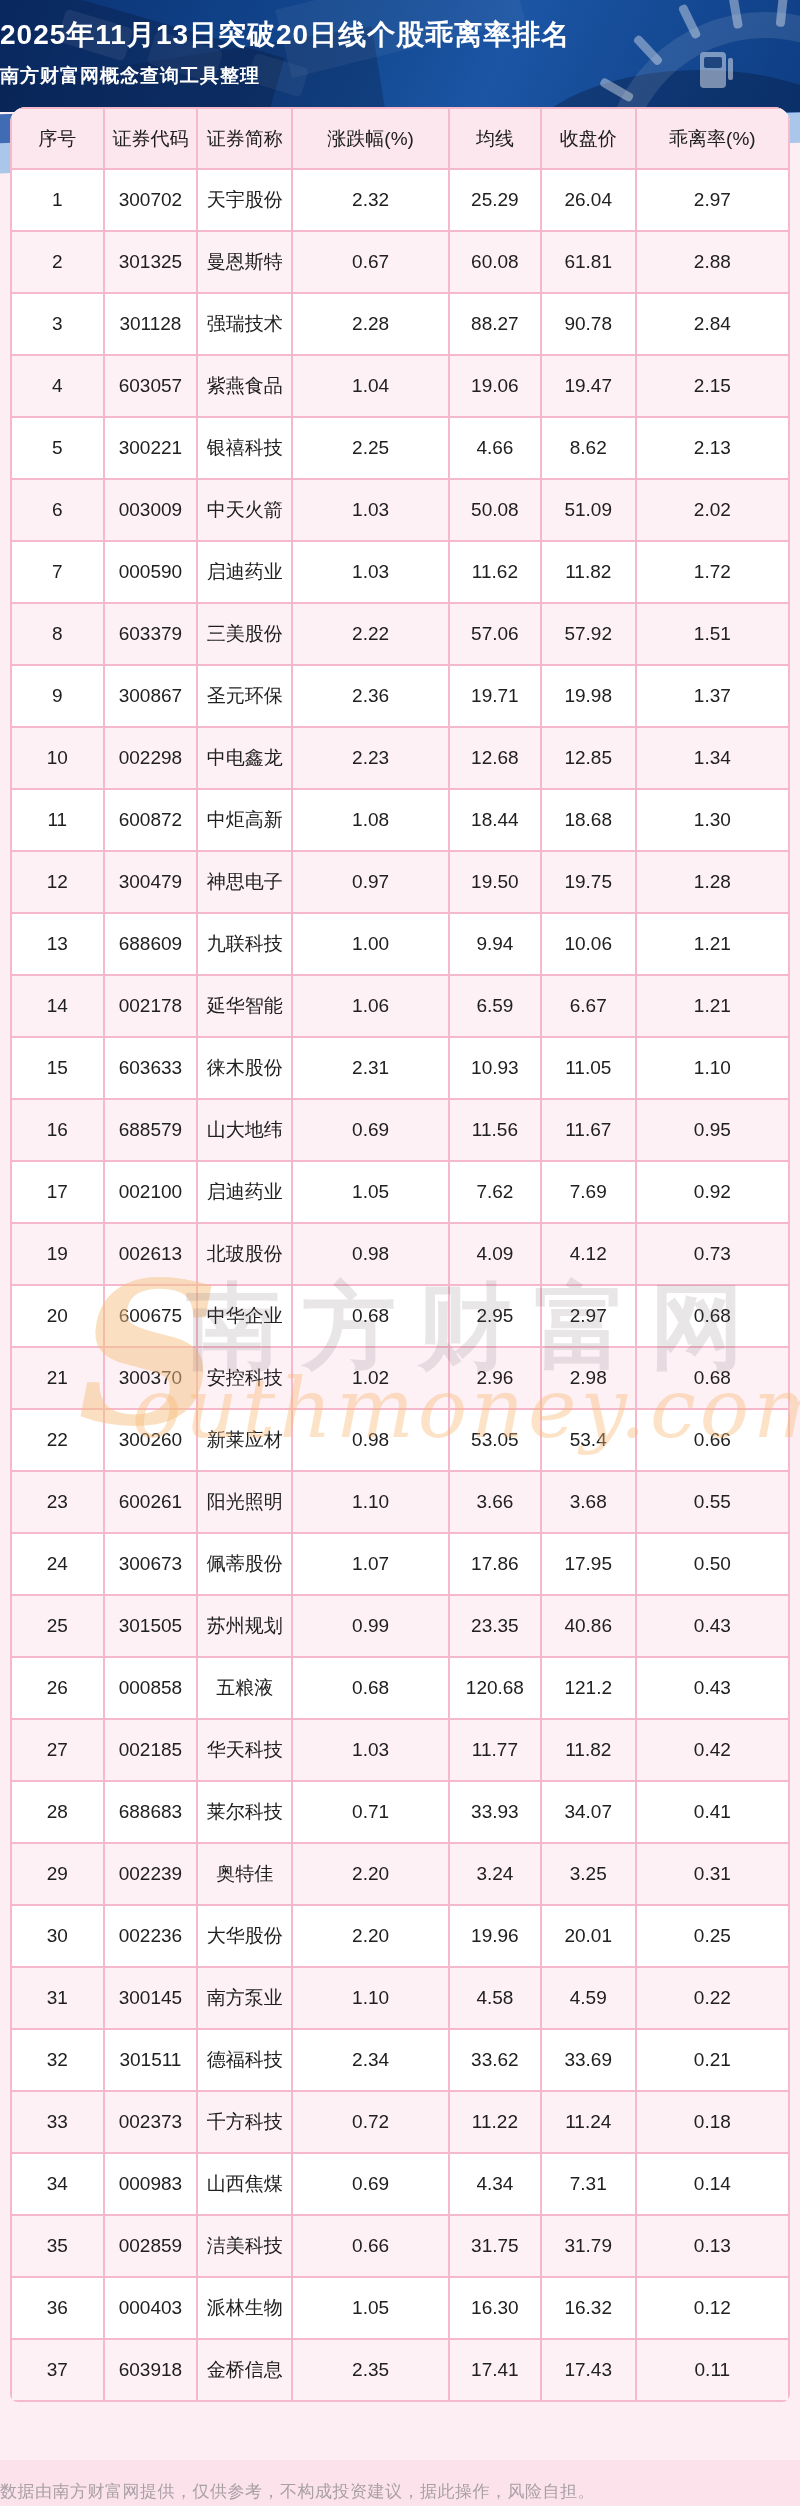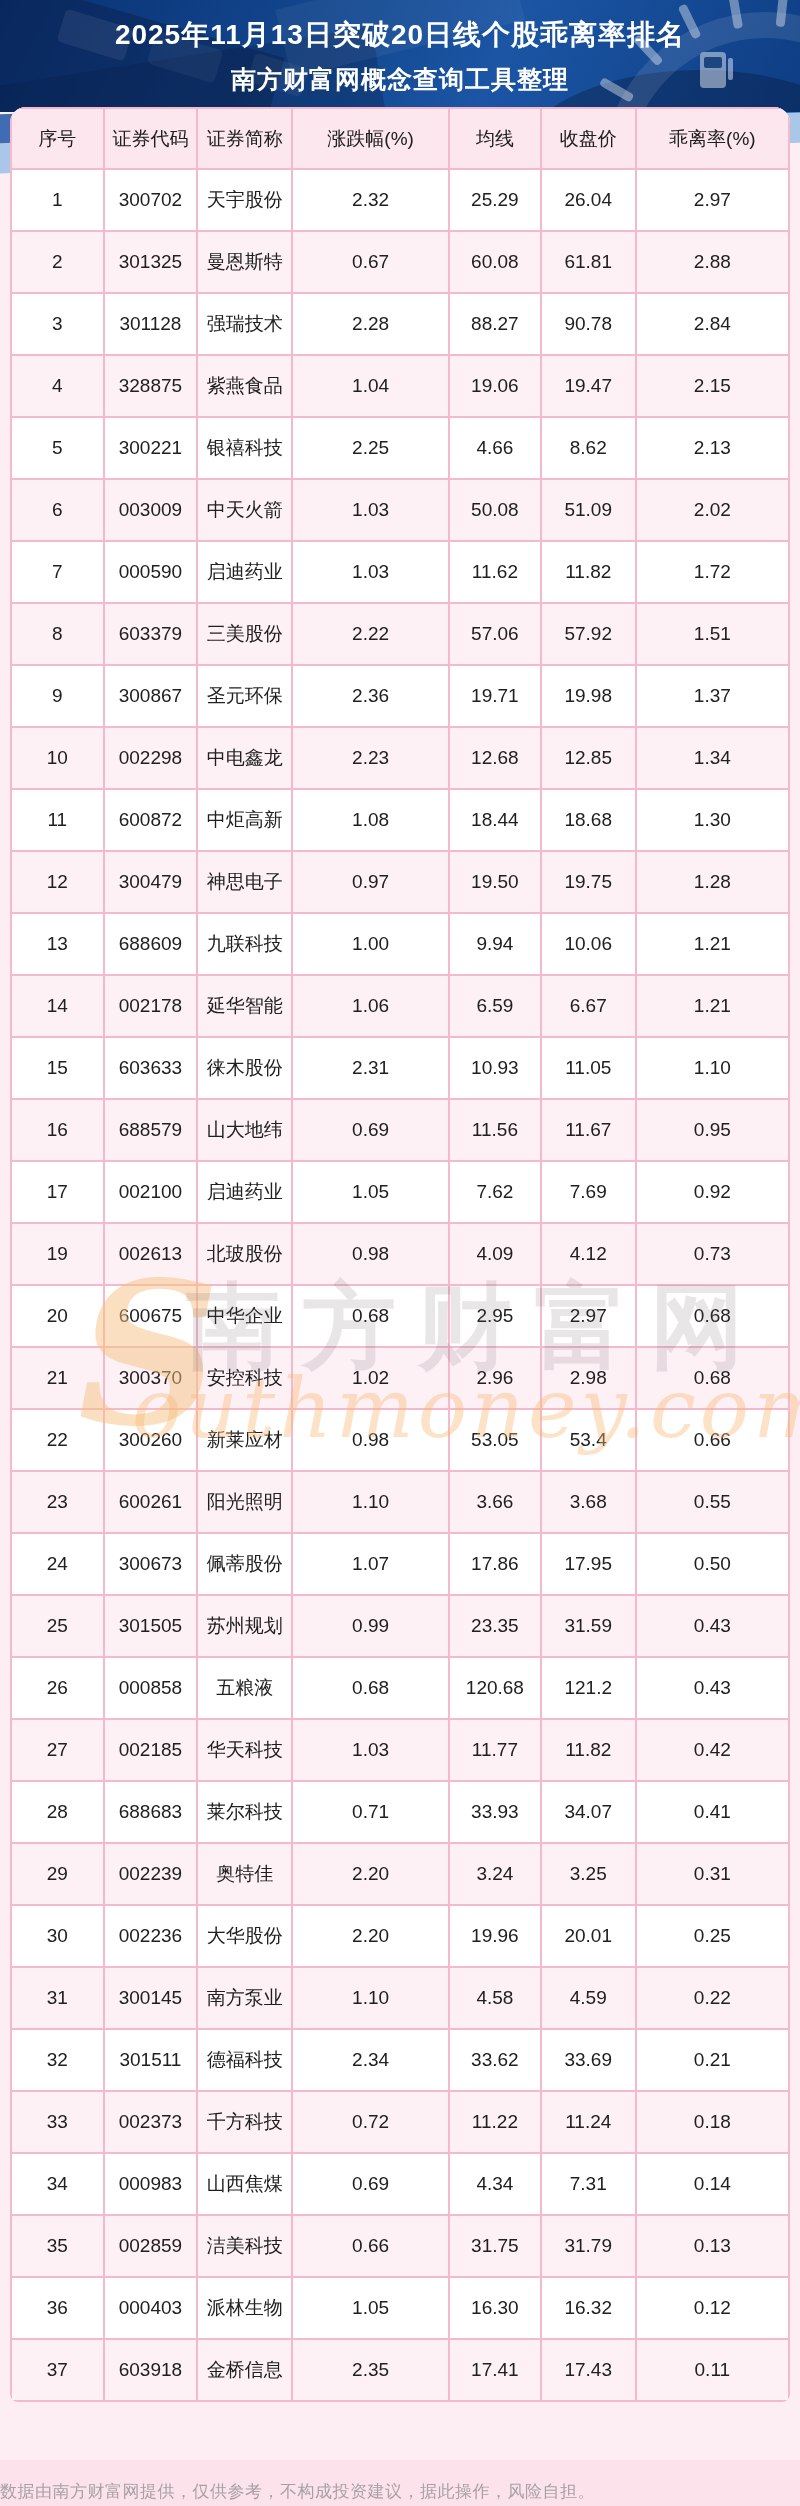--- a/index.html
+++ b/index.html
@@ -13,24 +13,24 @@
   .banner {
     position:absolute; top:0; left:0; width:800px; height:112px;
     background:linear-gradient(115deg,#0a3173 0%,#144a93 45%,#1b55a4 62%,#0e3d83 100%);
     overflow:hidden; z-index:1;
   }
   .banner svg { position:absolute; top:0; left:0; }
   .ribbon { position:absolute; left:-12px; width:824px; z-index:0; }
   .ribbon-mid  { top:103px; height:30px; background:#3f6cb3; transform:rotate(-1.6deg); }
   .ribbon-lite { top:128px; height:30px; background:#aac6e9; transform:rotate(-2.2deg); }
   .titles {
-    position:absolute; top:0; left:0; width:800px; z-index:3; text-align:center; color:#ffffff;
+    position:absolute; top:0; left:0; width:800px; z-index:3; text-align:left; color:#ffffff;
   }
   .title-line1 { margin-top:16px; font-size:28px; font-weight:700; letter-spacing:1px; }
-  .title-line2 { margin-top:9px;  font-size:25px; font-weight:700; letter-spacing:1px; }
+  .title-line2 { margin-top:9px;  font-size:19px; font-weight:700; letter-spacing:1px; }
   
   .table-wrap {
     position:absolute; top:107px; left:10px; width:780px; z-index:2;
     border-radius:16px 16px 8px 8px; overflow:hidden;
     background:#ffffff;
   }
   table { width:780px; border-collapse:collapse; table-layout:fixed; }
   th, td {
     border:2px solid #f6b9cb; text-align:center; vertical-align:middle;
     color:#202020; font-weight:400;
@@ -146,21 +146,21 @@
           <td>3</td>
           <td>301128</td>
           <td>强瑞技术</td>
           <td>2.28</td>
           <td>88.27</td>
           <td>90.78</td>
           <td>2.84</td>
         </tr>
         <tr>
           <td>4</td>
-          <td>328875</td>
+          <td>603057</td>
           <td>紫燕食品</td>
           <td>1.04</td>
           <td>19.06</td>
           <td>19.47</td>
           <td>2.15</td>
         </tr>
         <tr>
           <td>5</td>
           <td>300221</td>
           <td>银禧科技</td>
@@ -330,21 +330,21 @@
           <td>17.86</td>
           <td>17.95</td>
           <td>0.50</td>
         </tr>
         <tr>
           <td>25</td>
           <td>301505</td>
           <td>苏州规划</td>
           <td>0.99</td>
           <td>23.35</td>
-          <td>31.59</td>
+          <td>40.86</td>
           <td>0.43</td>
         </tr>
         <tr>
           <td>26</td>
           <td>000858</td>
           <td>五粮液</td>
           <td>0.68</td>
           <td>120.68</td>
           <td>121.2</td>
           <td>0.43</td>

